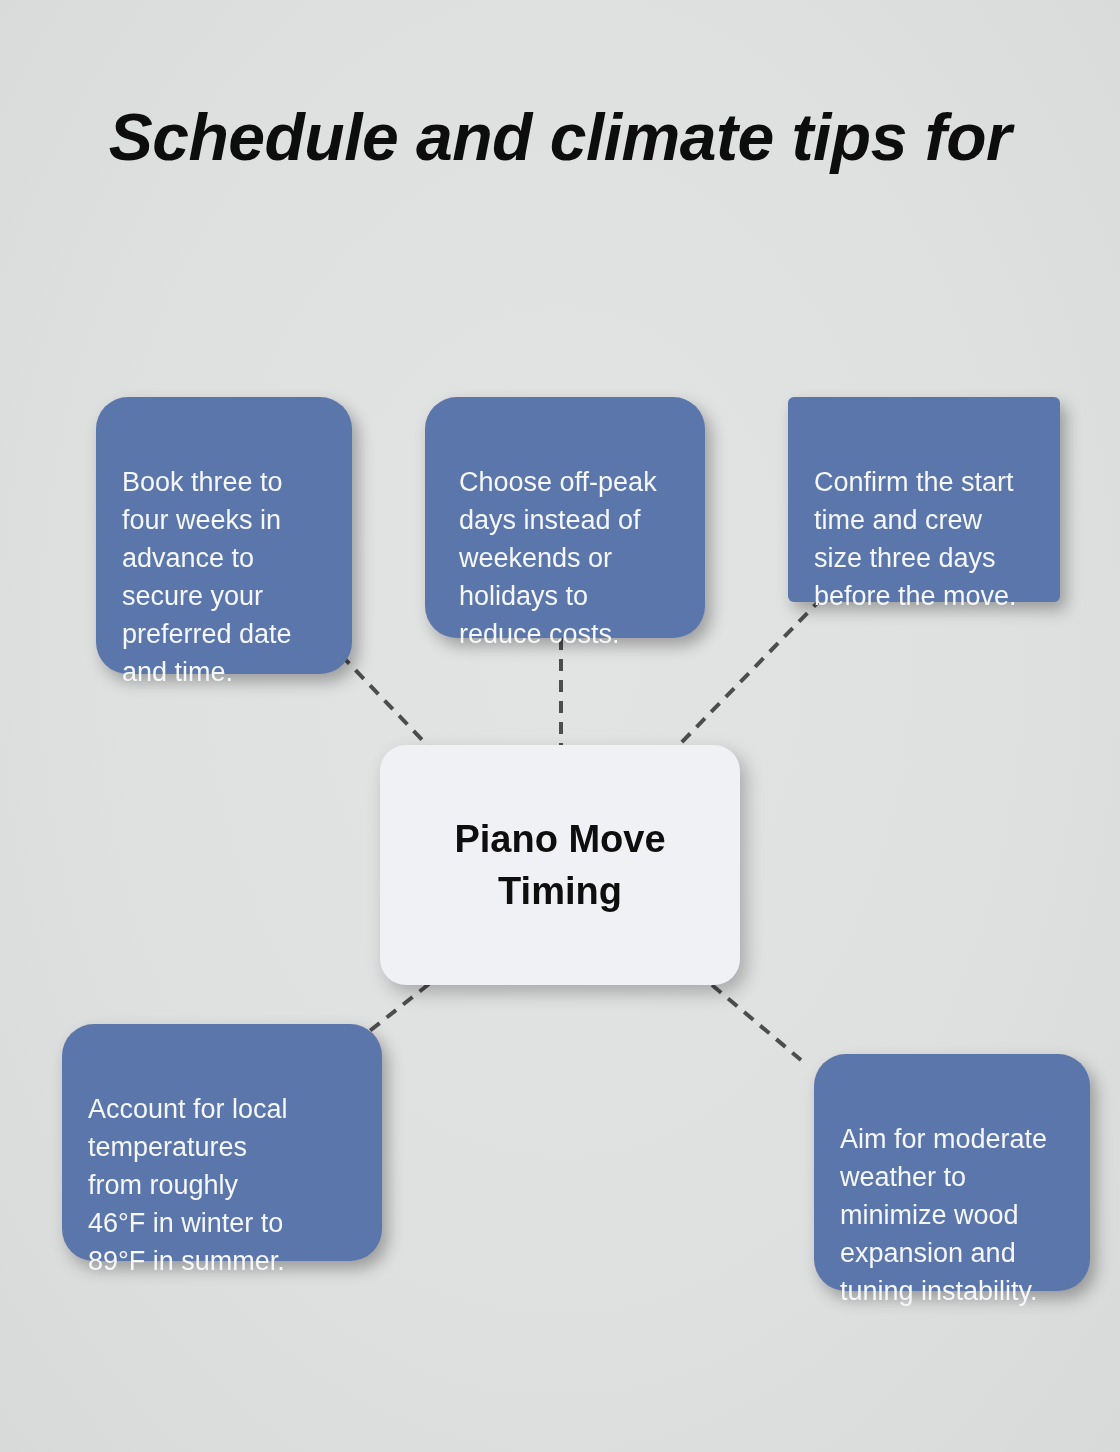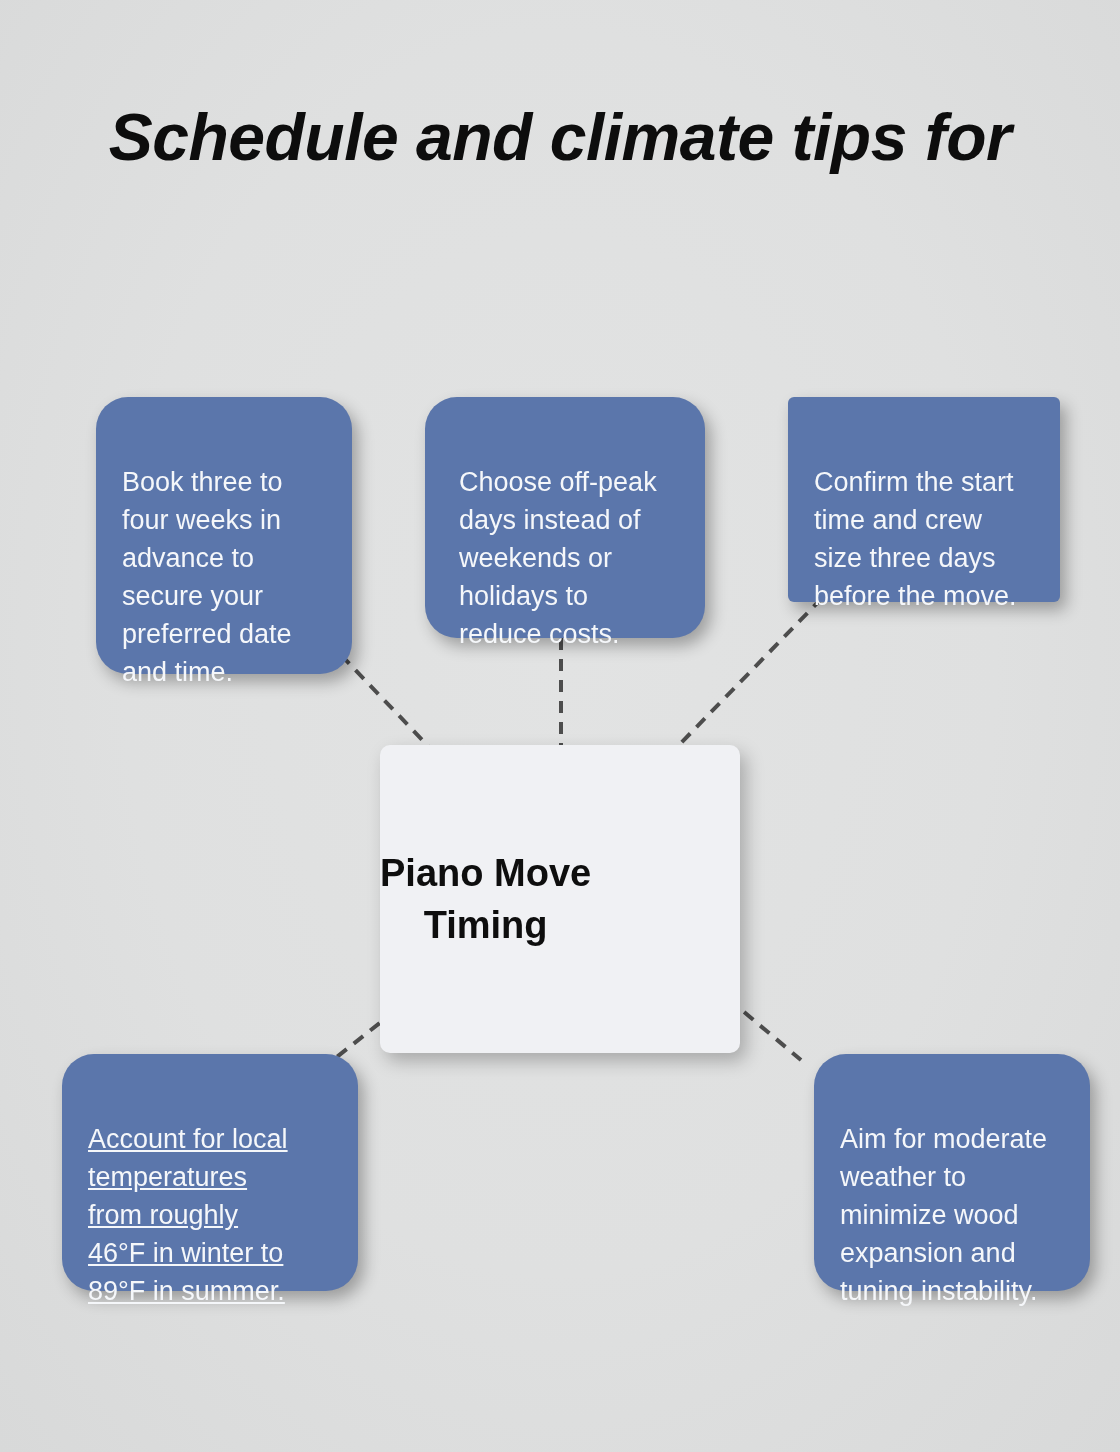--- a/index.html
+++ b/index.html
@@ -41,34 +41,34 @@
     box-shadow: 6px 8px 16px rgba(0,0,0,0.30);
     color: var(--node-text);
     font-size: 27px;
     line-height: 38px;
     padding: 28px 26px;
     white-space: pre-line;
   }
   .node-tl { left: 62px;  top: 397px;  width: 256px; height: 277px; margin-left: 34px; }
   .node-tm { left: 425px; top: 397px;  width: 280px; height: 241px; padding-left: 34px; }
   .node-tr { left: 788px; top: 397px;  width: 272px; height: 205px; border-radius: 6px; }
-  .node-bl { left: 62px;  top: 1054px; width: 296px; height: 237px; text-decoration: underline; }
+  .node-bl { left: 62px;  top: 1024px; width: 320px; height: 237px; }
   .node-br { left: 786px; top: 1054px; width: 276px; height: 237px; margin-left: 28px; }
   .center-node {
     position: absolute;
     left: 380px;
     top: 745px;
     width: 360px;
-    height: 308px;
+    height: 240px;
     background: var(--center-bg);
-    border-radius: 10px;
+    border-radius: 26px;
     box-shadow: 6px 8px 18px rgba(0,0,0,0.25);
     display: flex;
     align-items: center;
-    justify-content: flex-start;
+    justify-content: center;
     text-align: center;
     color: var(--center-text);
     font-size: 38px;
     font-weight: 700;
     line-height: 52px;
     white-space: pre-line;
   }
   .connector-layer {
     position: absolute;
     inset: 0;

